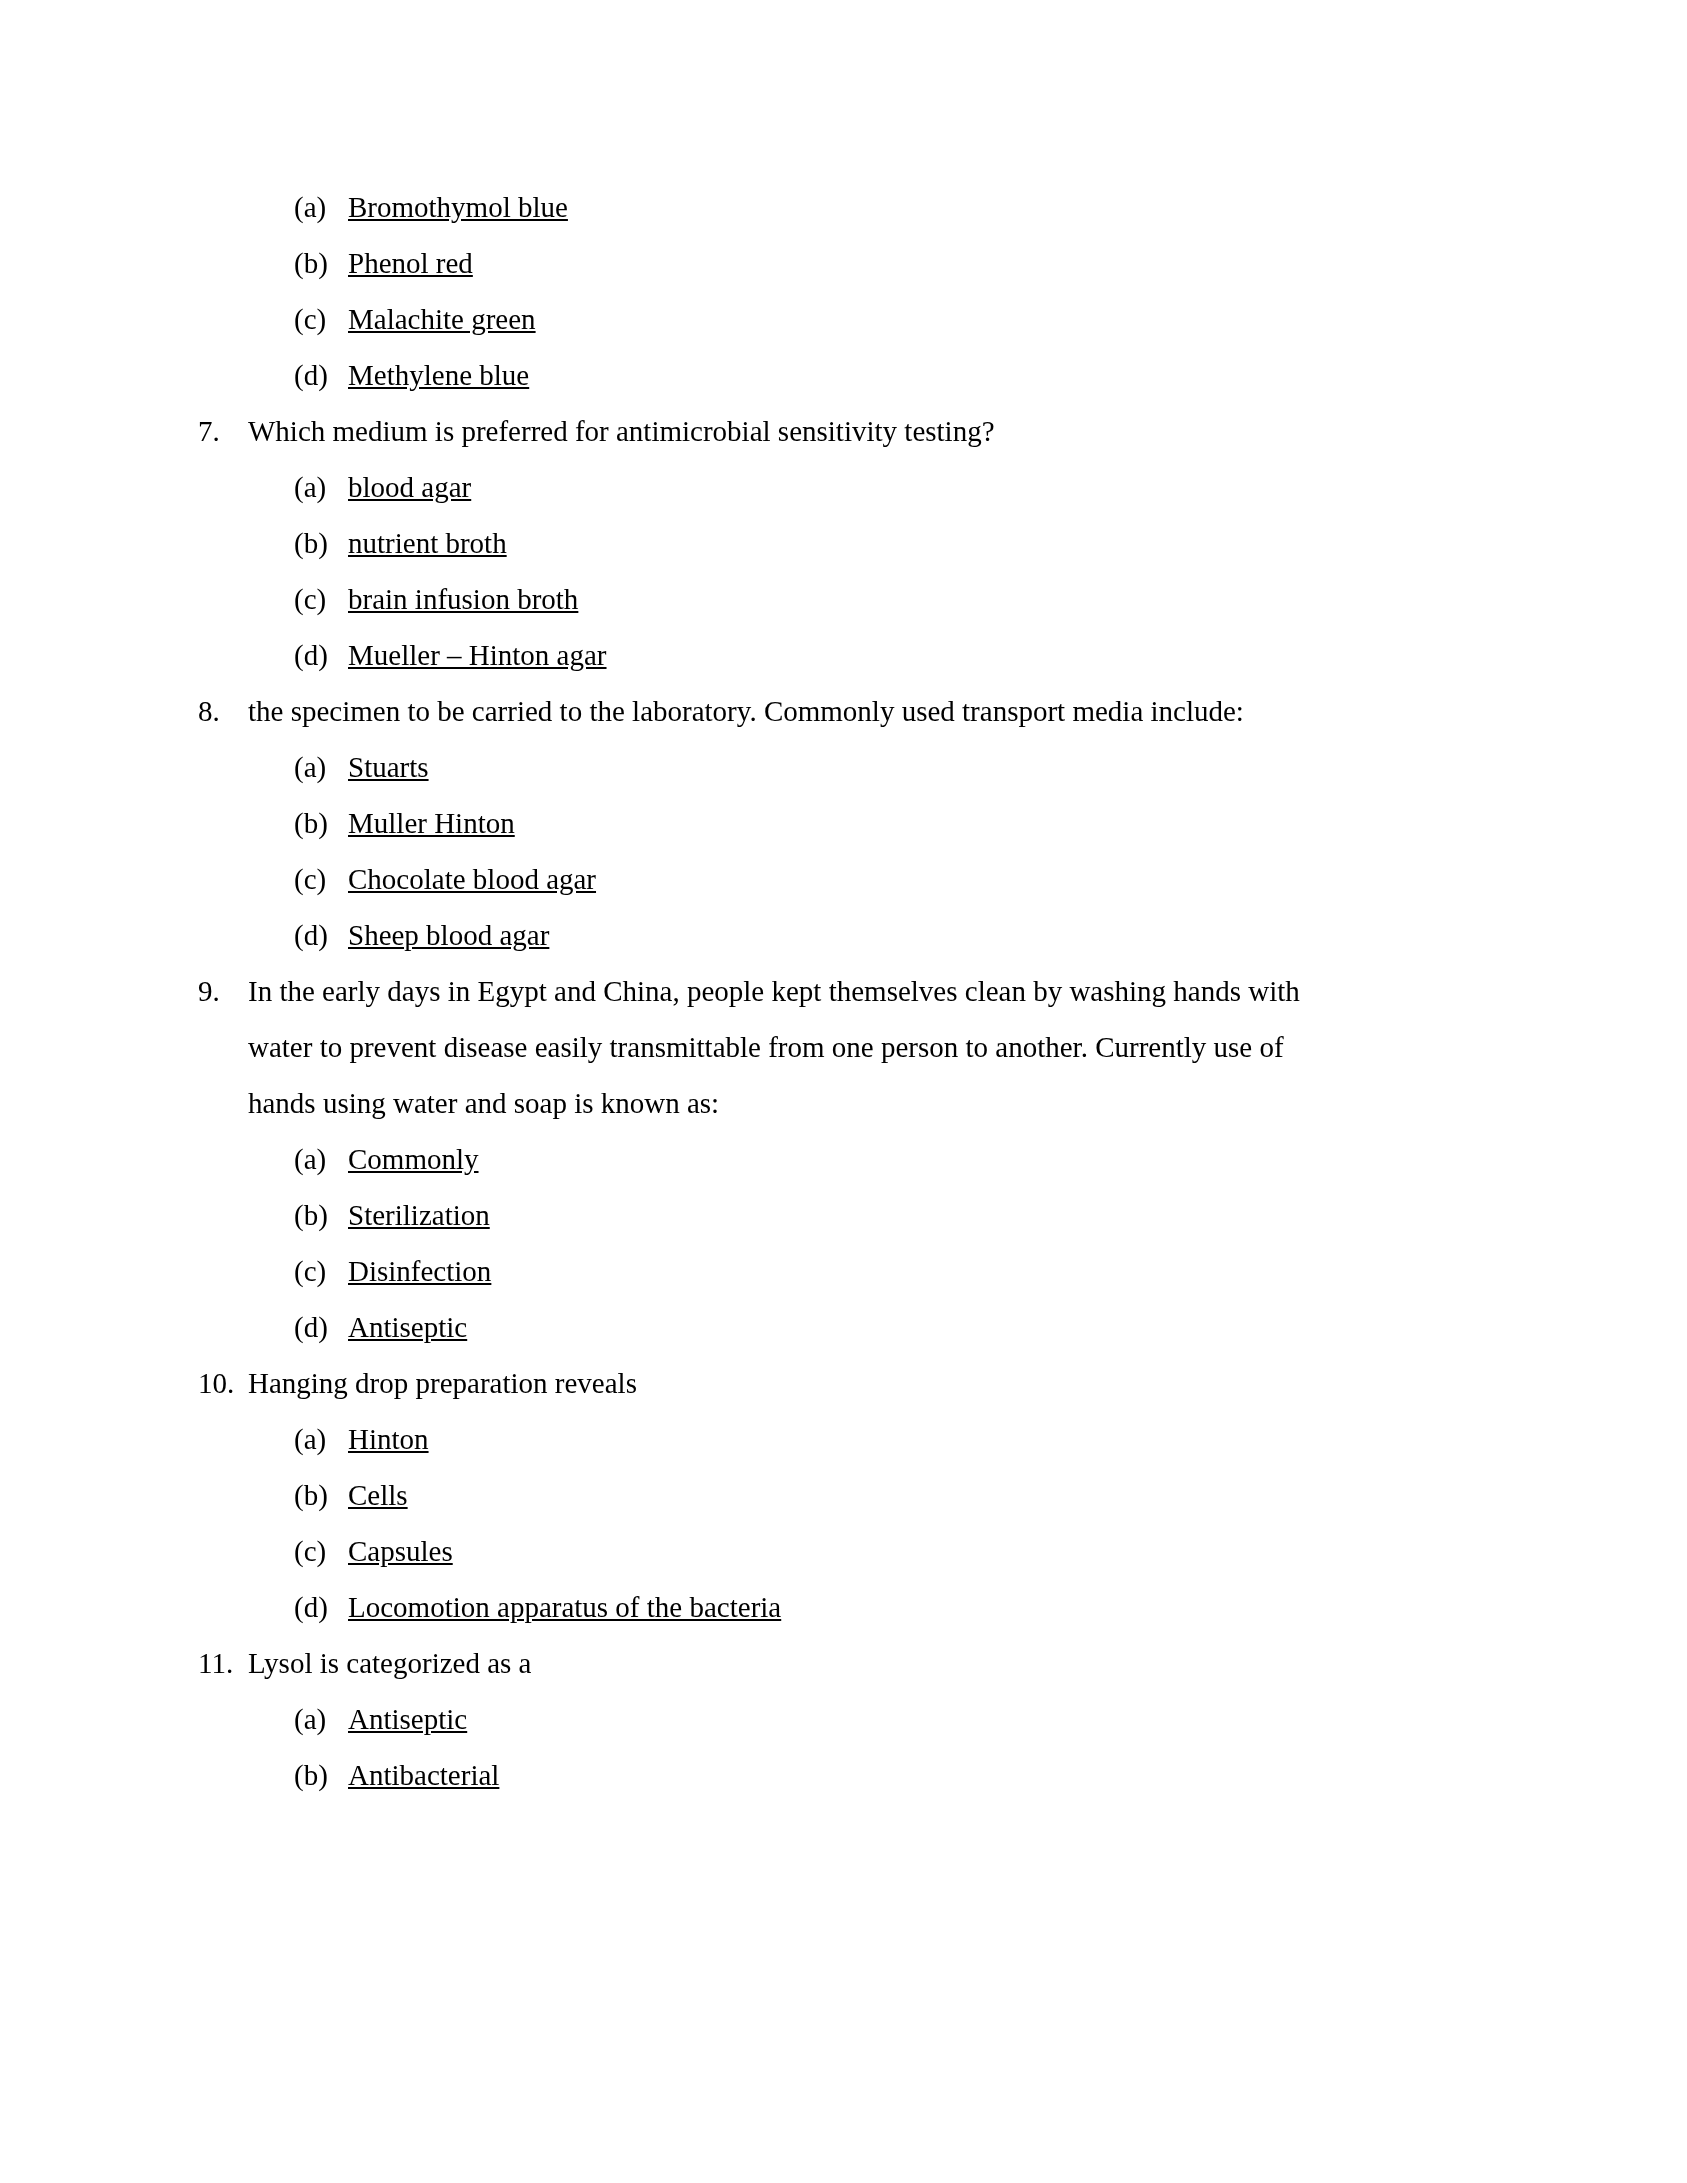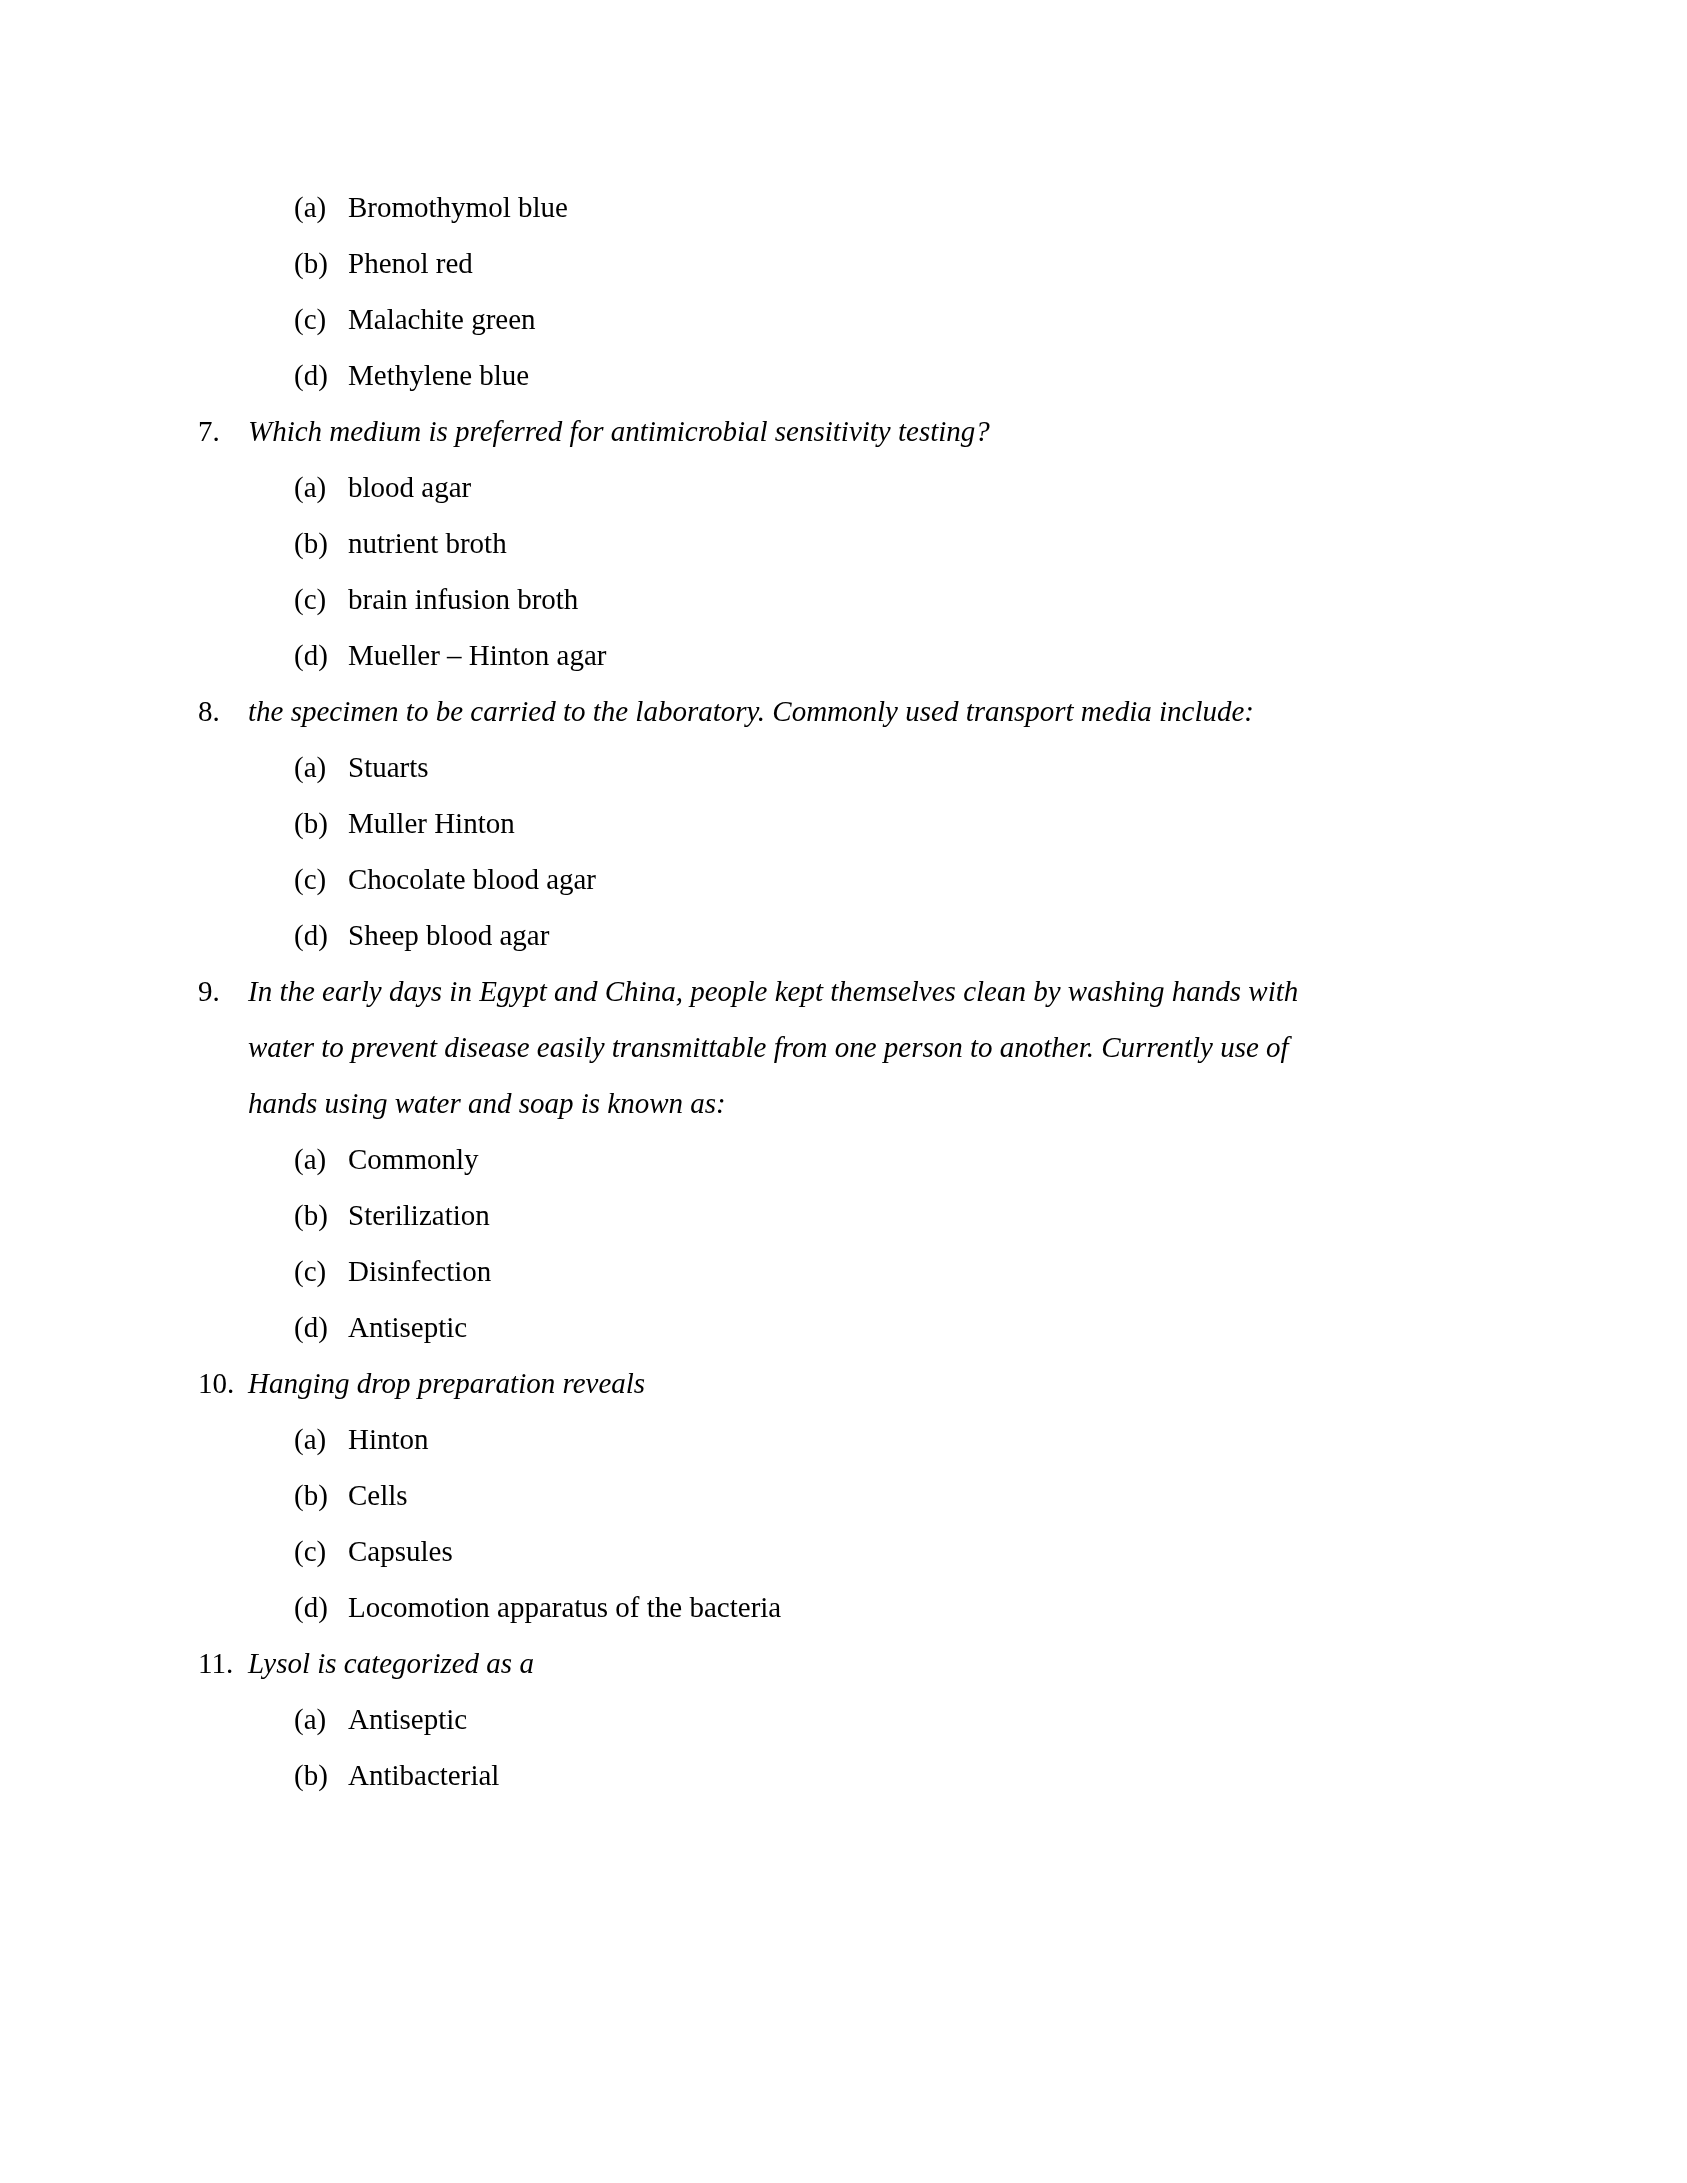--- a/index.html
+++ b/index.html
@@ -52,20 +52,21 @@
     width: 54px;
     flex: 0 0 54px;
     margin-left: 96px;   
     text-align: left;
     white-space: nowrap;
   }
 
   .option-text {
     display: inline-block;
     white-space: nowrap;
+    text-decoration: underline;
   }
 
   
   .question {
     margin: 0;
     padding: 0;
   }
 
   .question-head {
     display: flex;
@@ -77,21 +78,20 @@
     width: 50px;
     text-align: left;
     white-space: nowrap;
     line-height: 56px;
   }
 
   .question-body {
     flex: 1 1 auto;
     line-height: 56px;
     text-align: left;
-    font-style: italic;
   }
 
   .question-line {
     display: block;
     height: 56px;
     line-height: 56px;
     white-space: nowrap;
   }
 
   .question .option-list {

